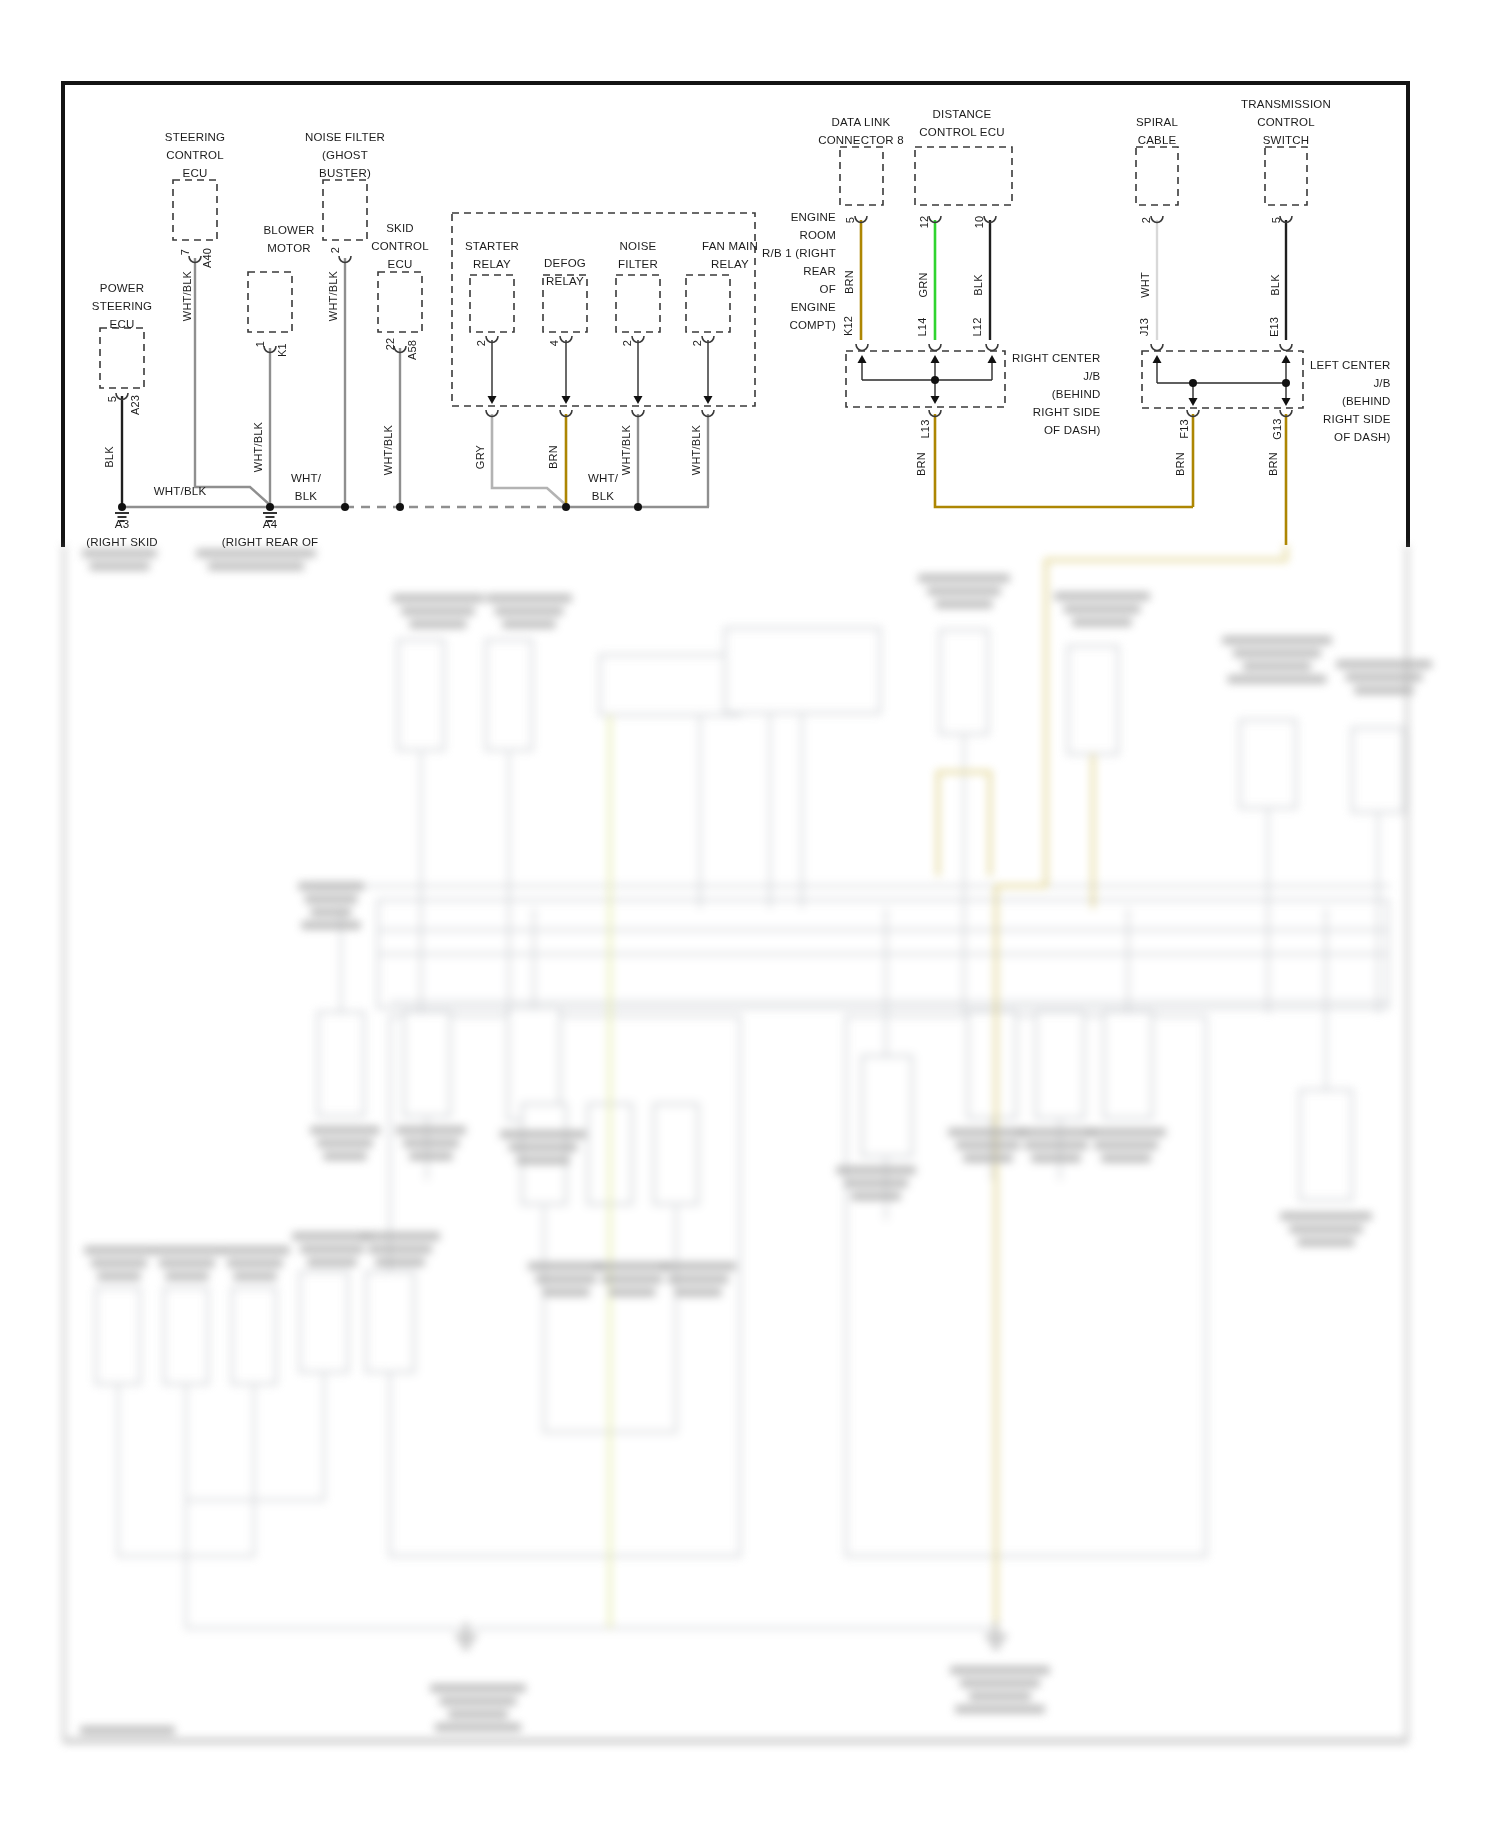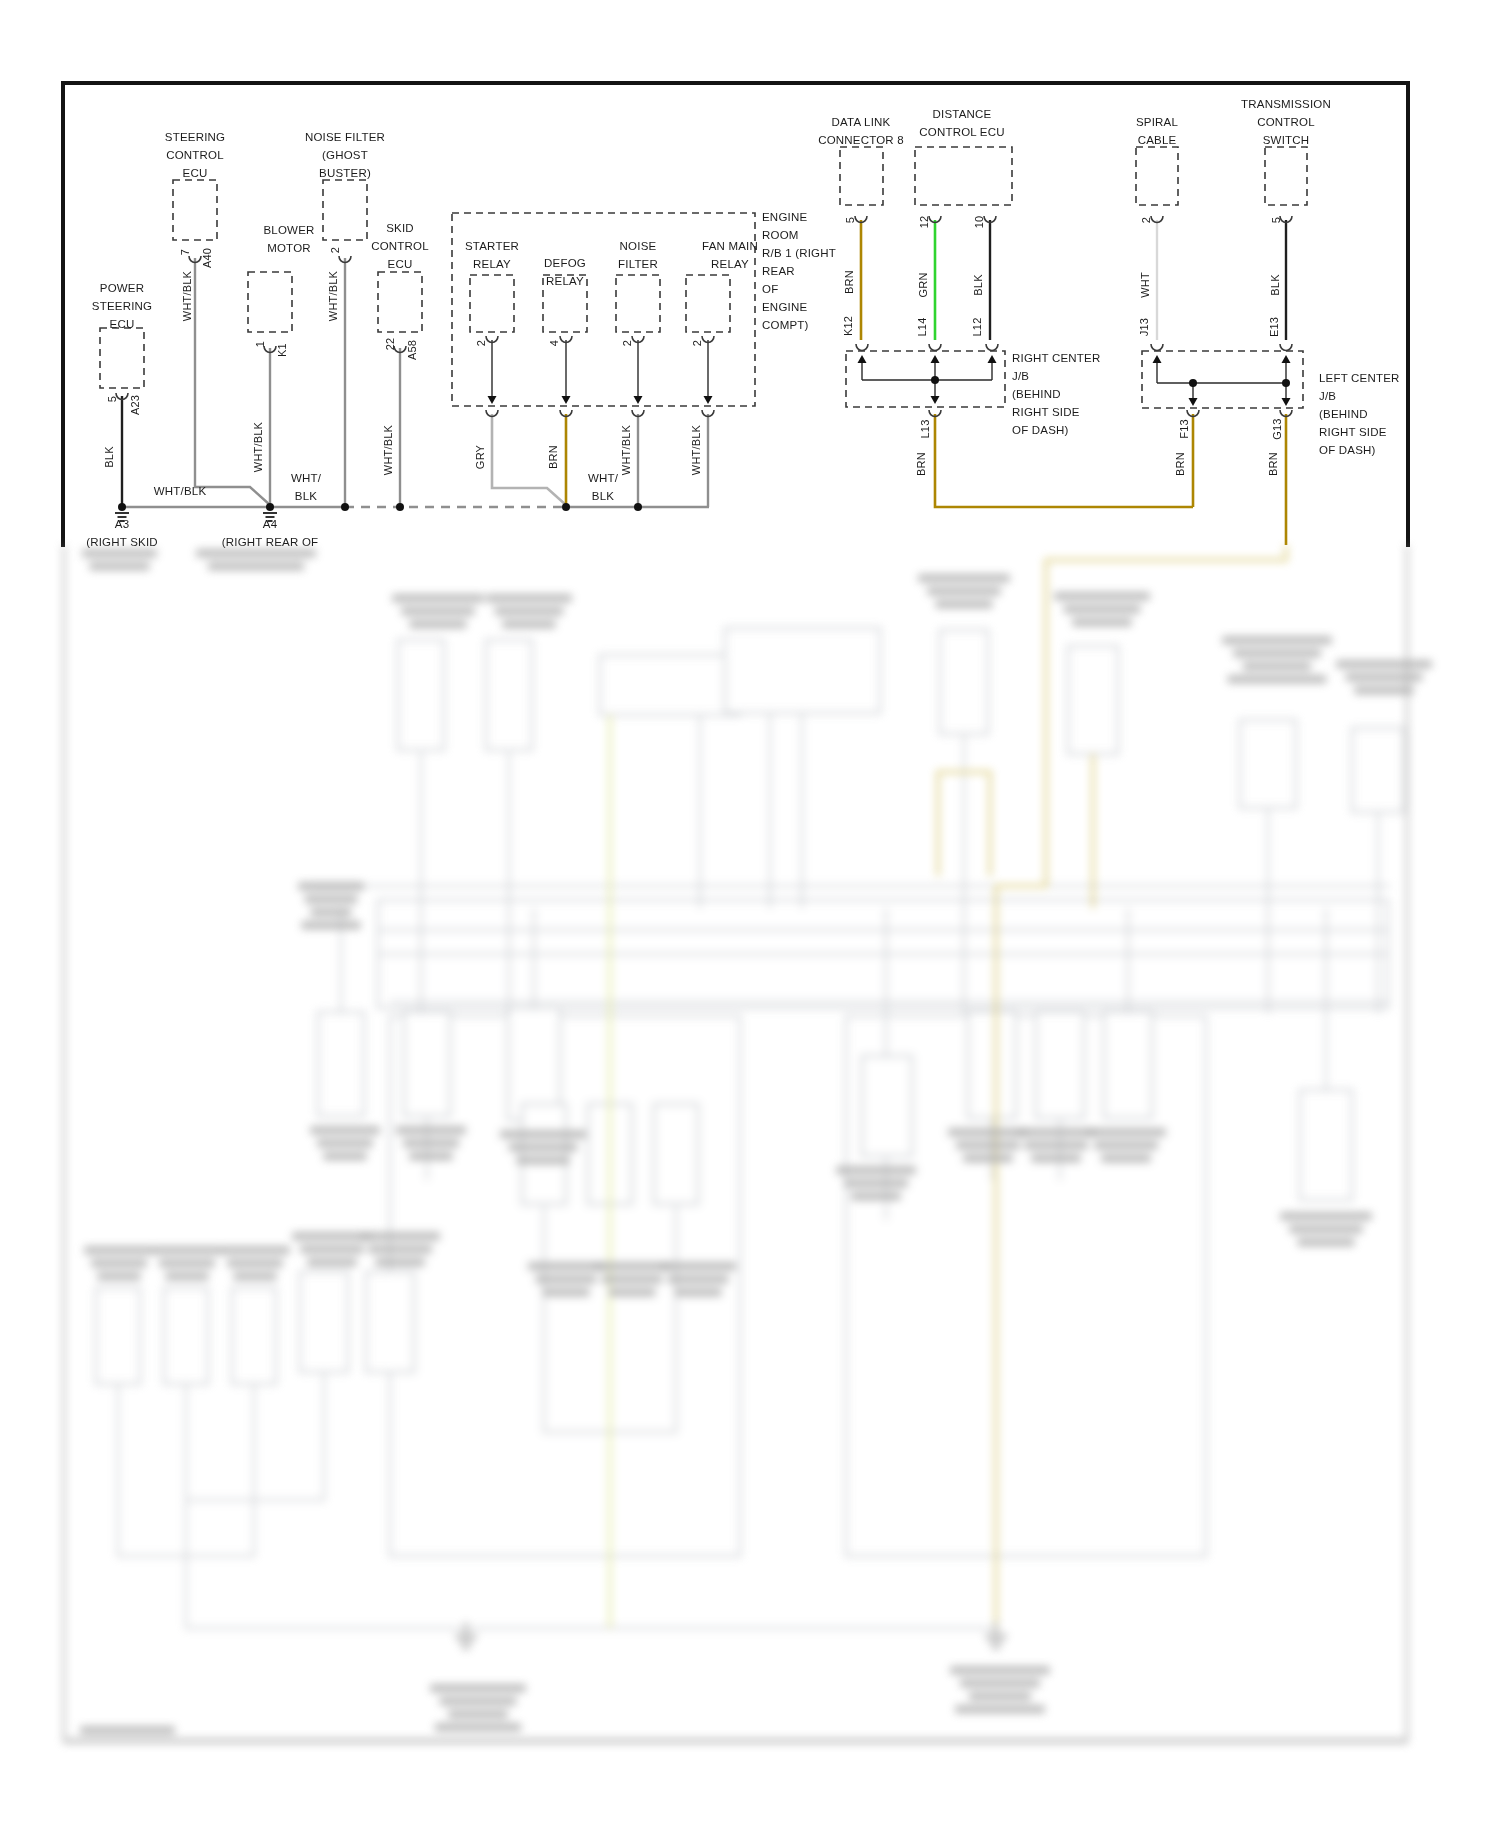--- a/index.html
+++ b/index.html
@@ -5,21 +5,21 @@
   html,body{margin:0;padding:0;background:#ffffff;}
   #stage{position:relative;width:1500px;height:1828px;background:#ffffff;overflow:hidden;
          font-family:"Liberation Sans", sans-serif;}
   #sharp-border{position:absolute;left:61px;top:81px;width:1341px;height:462px;
          border:4px solid #141414;border-bottom:none;pointer-events:none;}
   #wires-svg,#blur-svg{position:absolute;left:0;top:0;}
   #blur-zone{position:absolute;left:0;top:0;width:1500px;height:1828px;
          filter:blur(4.5px);opacity:.62;}
   .dlabel{position:absolute;font-size:11.5px;line-height:18px;color:#1c1c1c;
          white-space:pre-line;transform:translateX(-50%);text-align:center;letter-spacing:.2px;}
-  .dlabel.left{transform:none;text-align:left;}
+  .dlabel.left{transform:none;text-align:right;}
   .vlabel{position:absolute;font-size:11px;color:#1c1c1c;white-space:nowrap;letter-spacing:.2px;
          transform:translate(-50%,-50%) rotate(-90deg);}
 </style>
 </head>
 <body>
 
 <div id="stage">
   <div id="sharp-border"></div>
   <svg id="wires-svg" width="1500" height="1828" viewBox="0 0 1500 1828">
       <rect x="100" y="328" width="44" height="60" fill="none" stroke="#3a3a3a" stroke-width="1.6" stroke-dasharray="7 5"></rect>
@@ -163,21 +163,21 @@
       <div class="dlabel" style="left: 1157px; top: 113px;">SPIRAL
 CABLE</div>
       <div class="dlabel" style="left: 1286px; top: 95px;">TRANSMISSION
 CONTROL
 SWITCH</div>
       <div class="dlabel left" style="left: 1012px; top: 349px;">RIGHT CENTER
 J/B
 (BEHIND
 RIGHT SIDE
 OF DASH)</div>
-      <div class="dlabel left" style="left: 1310px; top: 369px; margin-left: 9px;">LEFT CENTER
+      <div class="dlabel left" style="left: 1310px; top: 356px;">LEFT CENTER
 J/B
 (BEHIND
 RIGHT SIDE
 OF DASH)</div>
       <div class="dlabel" style="left: 180px; top: 482px;">WHT/BLK</div>
       <div class="dlabel" style="left: 306px; top: 469px;">WHT/
 BLK</div>
       <div class="dlabel" style="left: 603px; top: 469px;">WHT/
 BLK</div>
       <div class="dlabel" style="left: 122px; top: 515px;">A3

